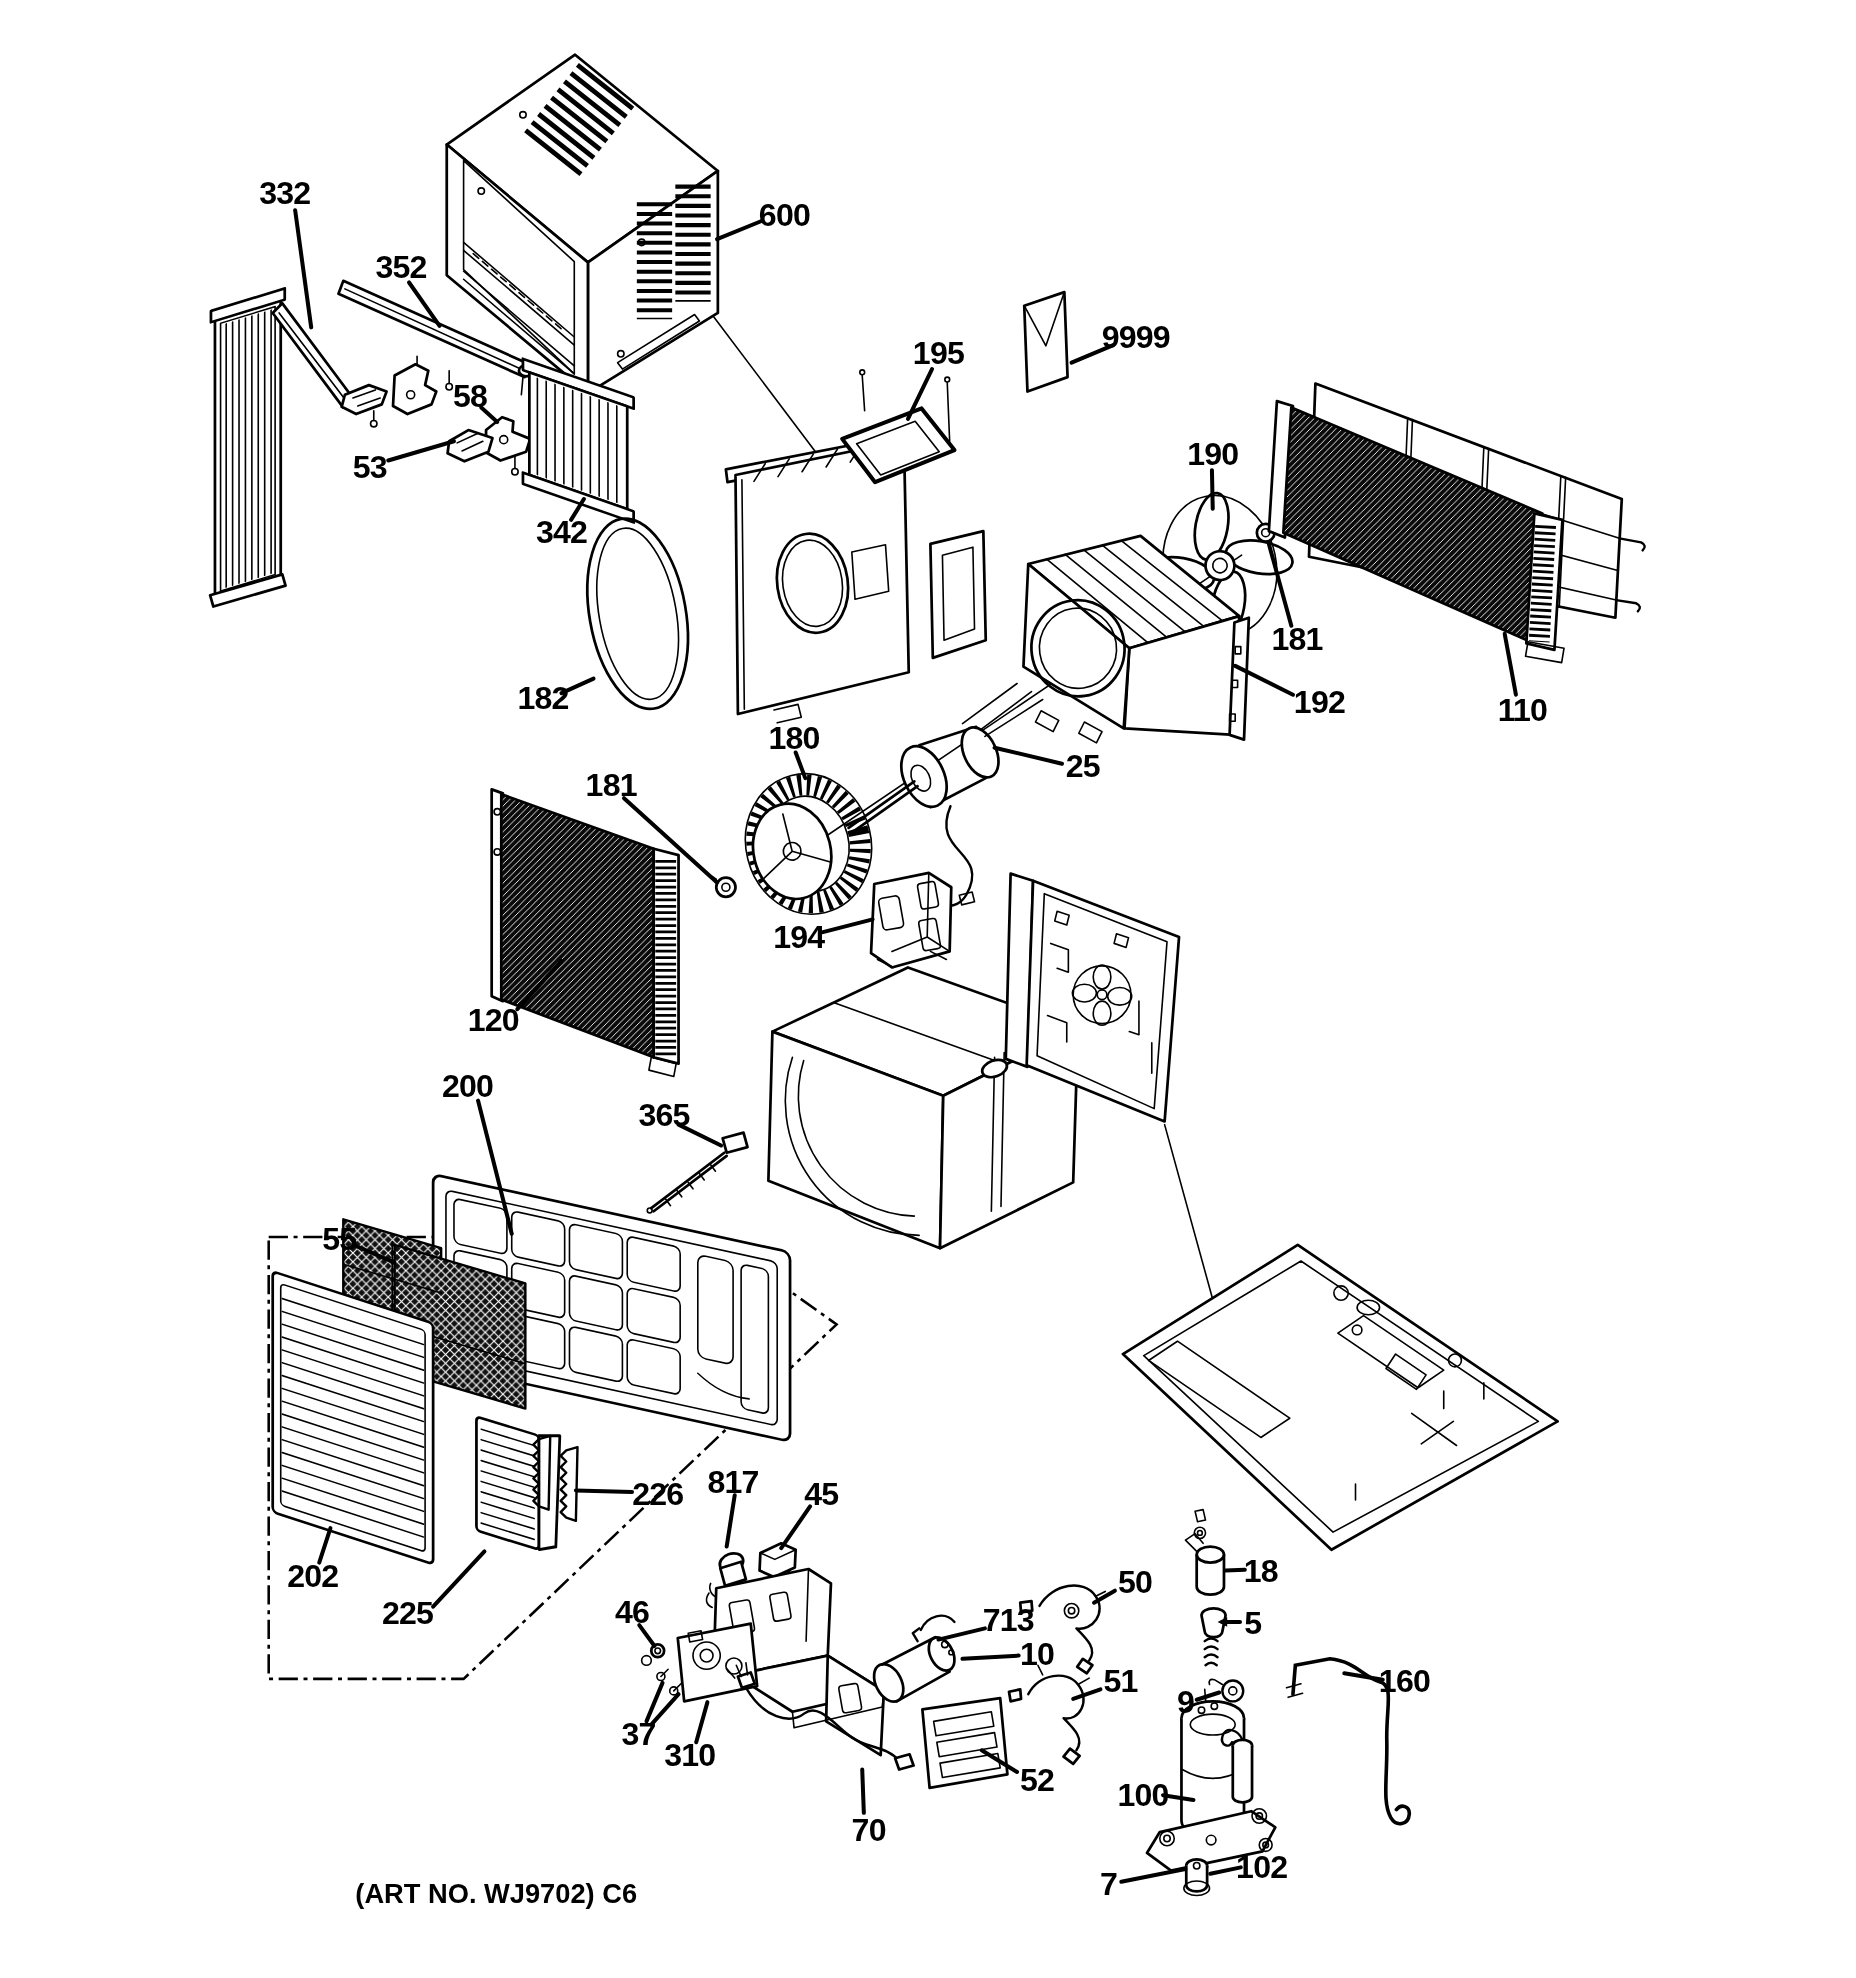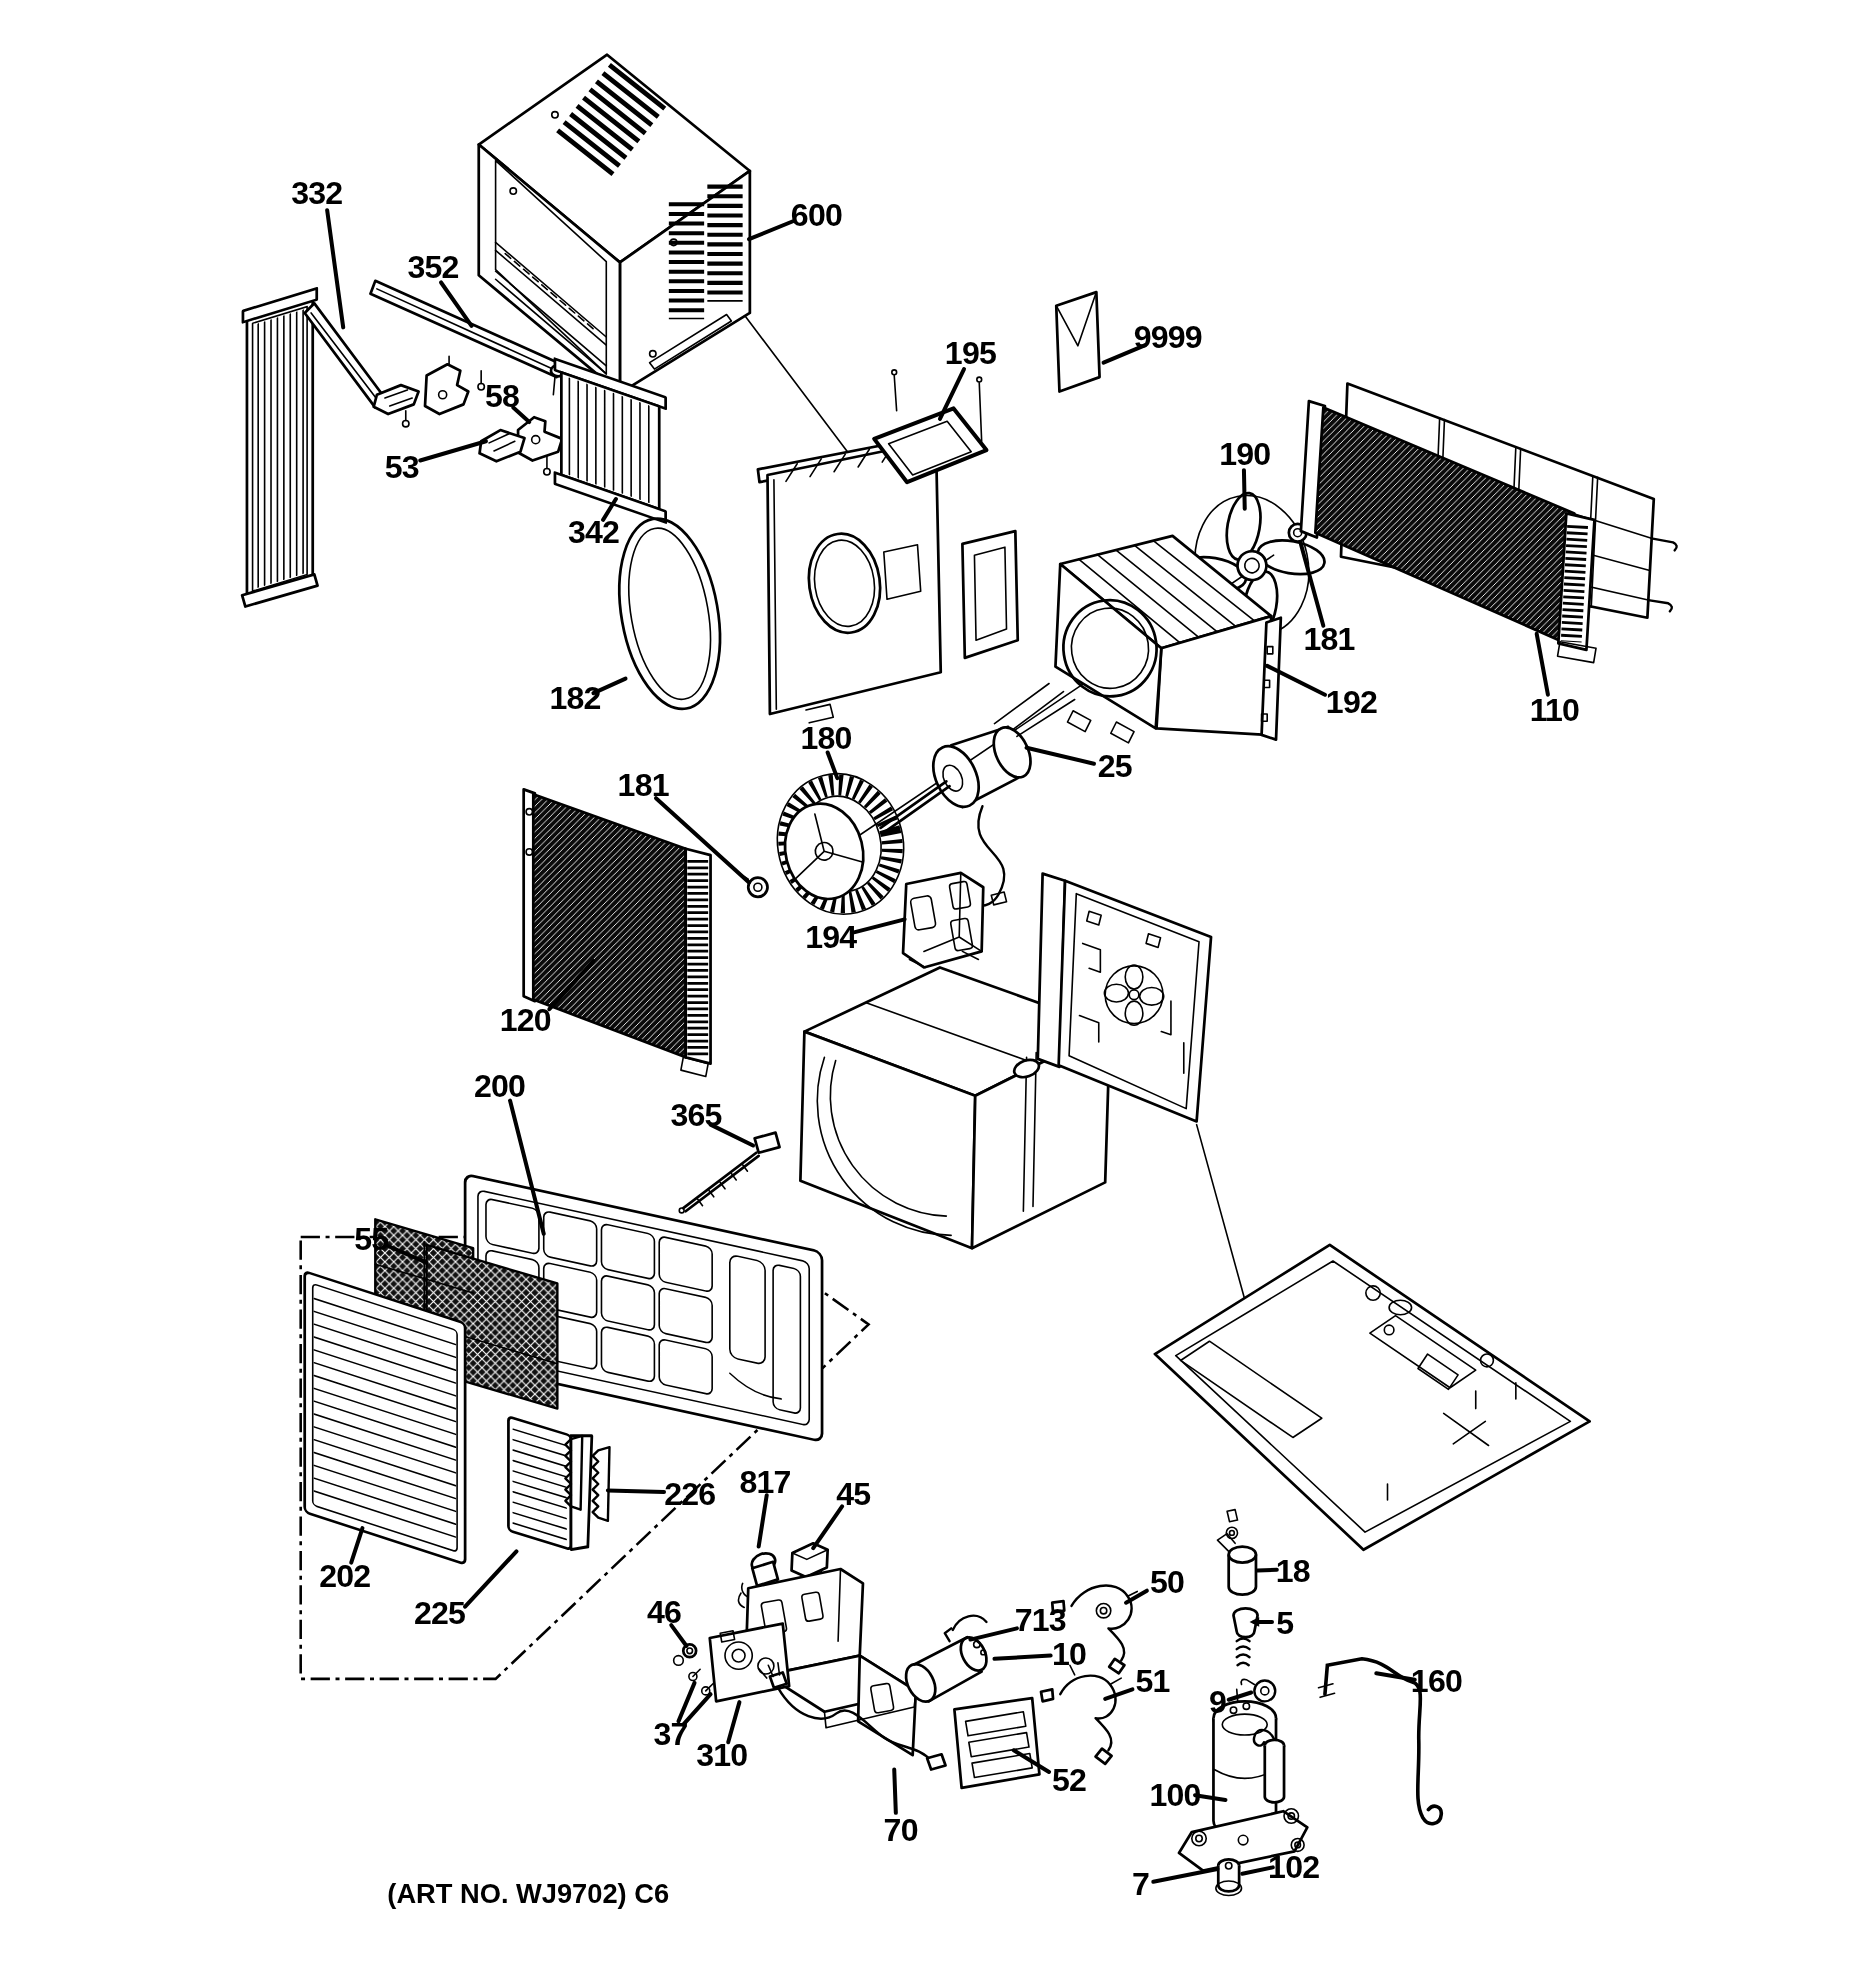--- a/index.html
+++ b/index.html
@@ -1,16 +1,16 @@
 <!DOCTYPE html>
 <html style="font-size:13px"><head>
 <meta charset="utf-8">
 <style>
   html,body{margin:0;padding:0;background:#ffffff;}
-  #page{position:relative;width:1816px;height:1979px;background:#fff;padding-left:32px;}
+  #page{position:relative;width:1816px;height:1979px;background:#fff;}
   svg{display:block}
   .s  {fill:none;stroke:#000;stroke-width:3.4;stroke-linejoin:round;stroke-linecap:round}
   .sw {fill:#fff;stroke:#000;stroke-width:3.4;stroke-linejoin:round}
   .sw5{fill:#fff;stroke:#000;stroke-width:5;stroke-linejoin:round}
   .t  {fill:none;stroke:#000;stroke-width:2;stroke-linejoin:round;stroke-linecap:round}
   .t3 {fill:none;stroke:#000;stroke-width:3;stroke-linejoin:round;stroke-linecap:round}
   .coil{fill:url(#coilhatch);stroke:#000;stroke-width:3.4;stroke-linejoin:round}
   .mesh{fill:url(#meshhatch);stroke:#000;stroke-width:3;stroke-linejoin:round}
   .fins{fill:none;stroke:#000;stroke-width:26;stroke-dasharray:4.5 6.5}
   .vent{fill:none;stroke:#000;stroke-width:88;stroke-dasharray:6 7}

